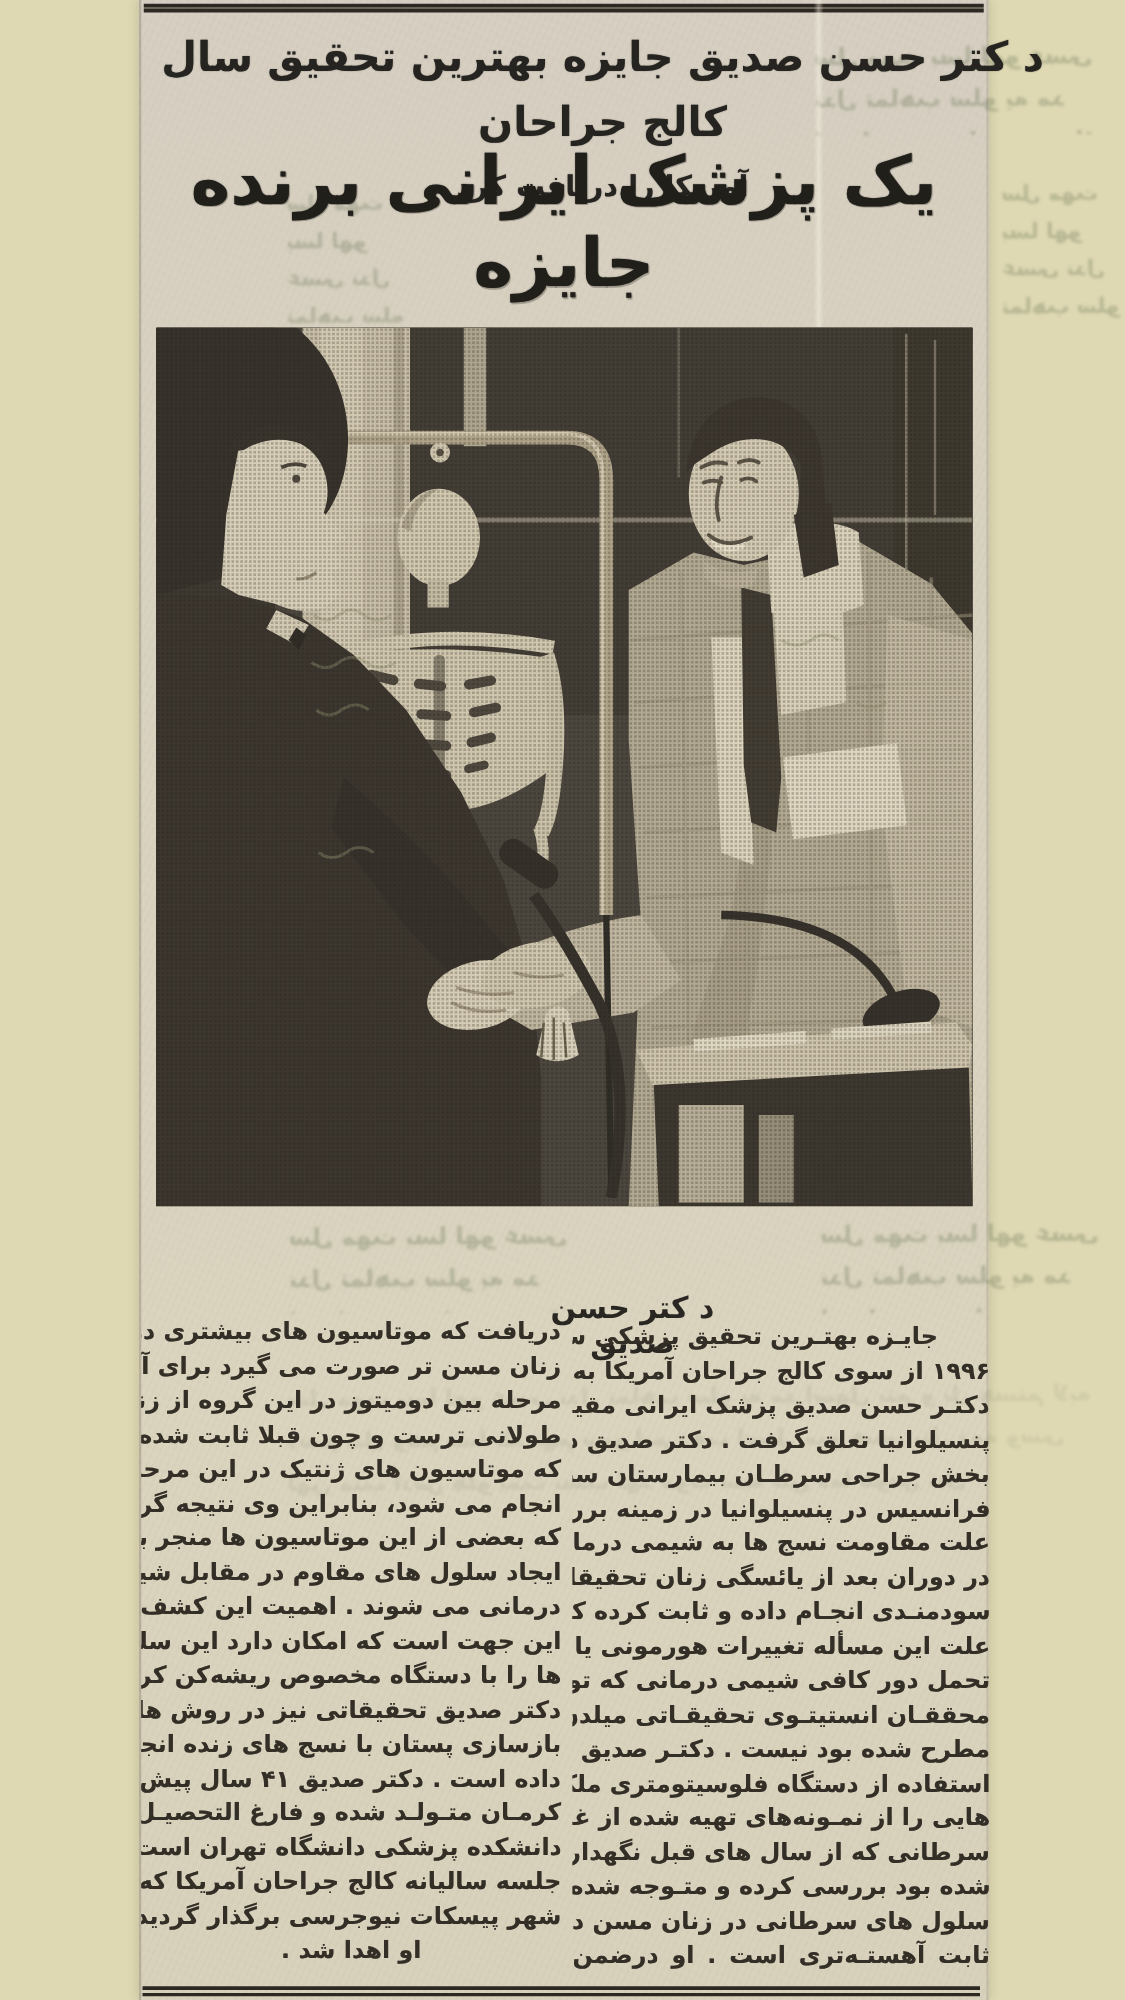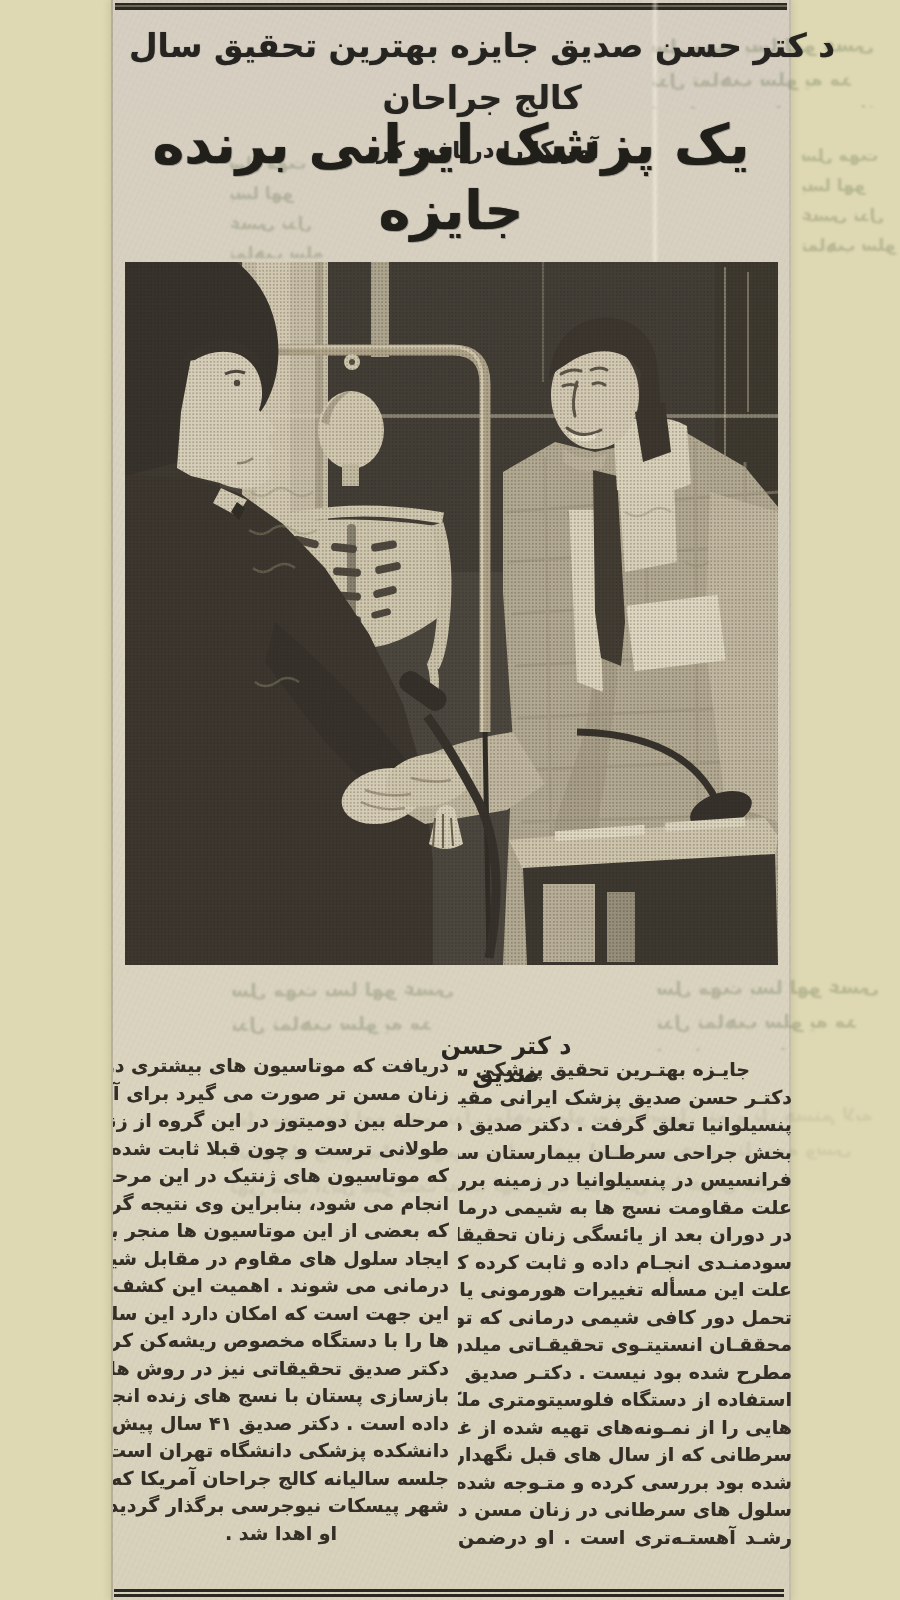--- a/index.html
+++ b/index.html
@@ -217,55 +217,57 @@
       </g>
     </svg>
     <div class="halftone"></div>
     <div class="wash"></div>
   </div>
 
   <div class="caption">د کتر حسن صدیق</div>
 
   <div class="col col-right">
       <div class="bl">جایـزه بهتـرین تحقیق پزشکی سال</div>
+      <div class="bl">۱۹۹۶ از سوی کالج جراحان آمریکا به</div>
       <div class="bl">دکتـر حسن صدیق پزشک ایرانی مقیم</div>
       <div class="bl">پنسیلوانیا تعلق گرفت . دکتر صدیق در</div>
       <div class="bl">بخش جراحی سرطـان بیمارستان سنت</div>
       <div class="bl">فرانسیس در پنسیلوانیا در زمینه بررسی</div>
       <div class="bl">علت مقاومت نسج ها به شیمی درمانی</div>
       <div class="bl">در دوران بعد از یائسگی زنان تحقیقات</div>
       <div class="bl">سودمنـدی انجـام داده و ثابت کرده که</div>
       <div class="bl">علت این مسأله تغییرات هورمونی یا عدم</div>
       <div class="bl">تحمل دور کافی شیمی درمانی که توسط</div>
       <div class="bl">محققـان انستیتـوی تحقیقـاتی میلدن</div>
       <div class="bl">مطرح شده بود نیست . دکتـر صدیق با</div>
       <div class="bl">استفاده از دستگاه فلوسیتومتری ملکول</div>
       <div class="bl">هایی را از نمـونه‌های تهیه شده از غدد</div>
       <div class="bl">سرطانی که از سال های قبل نگهداری</div>
       <div class="bl">شده بود بررسی کرده و متـوجه شده که</div>
       <div class="bl">سلول های سرطانی در زنان مسن دارای</div>
-      <div class="bl">رشـد آهستـه‌تری است .  او درضمن</div>
+      <div class="bl">ثابت آهستـه‌تری است .  او درضمن</div>
     </div>
 
   <div class="col col-left">
     <div>
         <div class="bl">دریافت که موتاسیون های بیشتری در نزد</div>
         <div class="bl">زنان مسن تر صورت می گیرد برای آنکه</div>
         <div class="bl">مرحله بین دومیتوز در این گروه از زنان</div>
         <div class="bl">طولانی ترست و چون قبلا ثابت شده بود</div>
         <div class="bl">که موتاسیون های ژنتیک در این مرحله</div>
         <div class="bl">انجام می شود، بنابراین وی نتیجه گرفته</div>
         <div class="bl">که بعضی از این موتاسیون ها منجر به</div>
         <div class="bl">ایجاد سلول های مقاوم در مقابل شیمی</div>
         <div class="bl">درمانی می شوند .  اهمیت این کشف از</div>
         <div class="bl">این جهت است که امکان دارد این سلول</div>
         <div class="bl">ها را با دستگاه مخصوص ریشه‌کن کرد .</div>
         <div class="bl">دکتر صدیق تحقیقاتی نیز در روش های</div>
         <div class="bl">بازسازی پستان با نسج های زنده انجام</div>
         <div class="bl">داده است .  دکتر صدیق ۴۱ سال پیش در</div>
+        <div class="bl">کرمـان متـولـد شده و فارغ التحصیـل</div>
         <div class="bl">دانشکده پزشکی دانشگاه تهران است .</div>
         <div class="bl">جلسه سالیانه کالج جراحان آمریکا که در</div>
         <div class="bl">شهر پیسکات نیوجرسی برگذار گردید به</div>
       </div>
     <div class="closing">او اهدا شد .</div>
   </div>
 
   <div class="rule-bottom"></div>
 </div>
 

